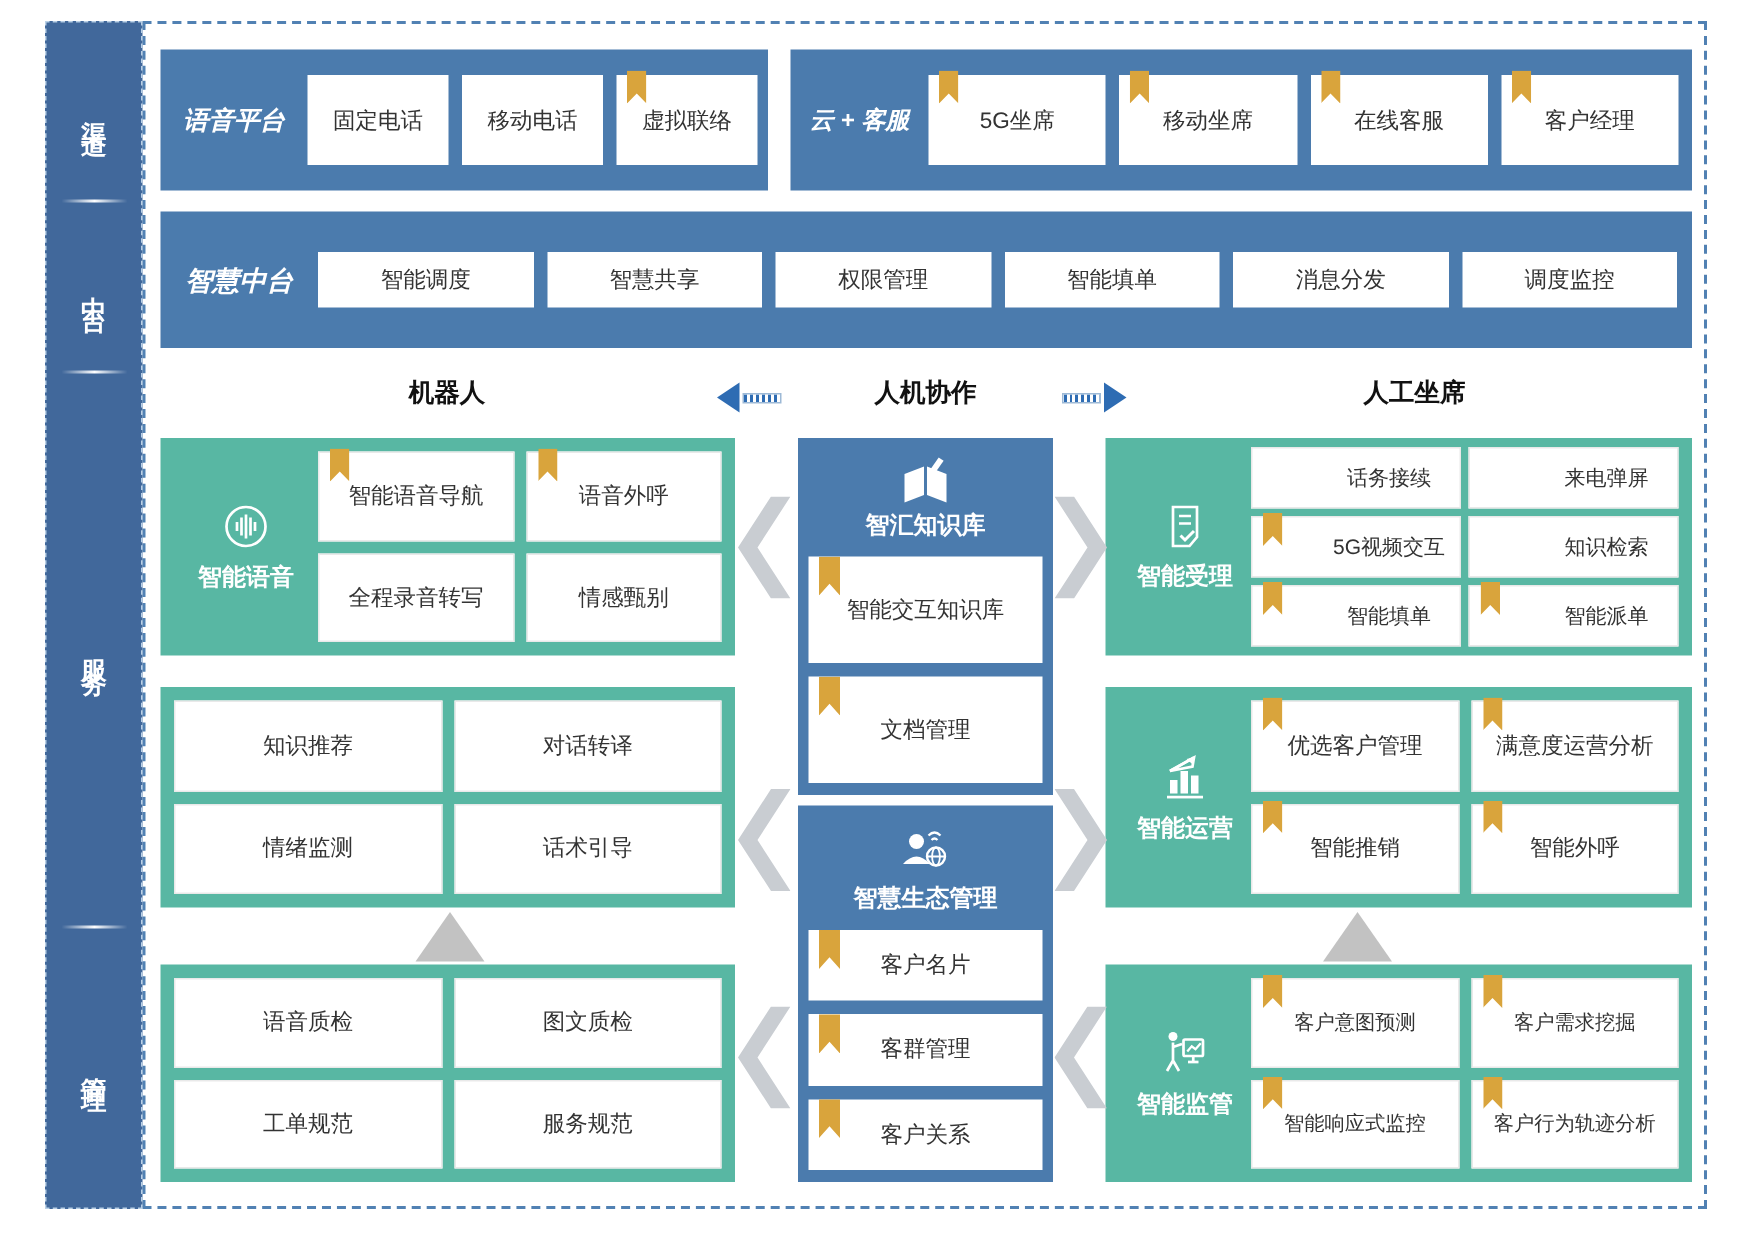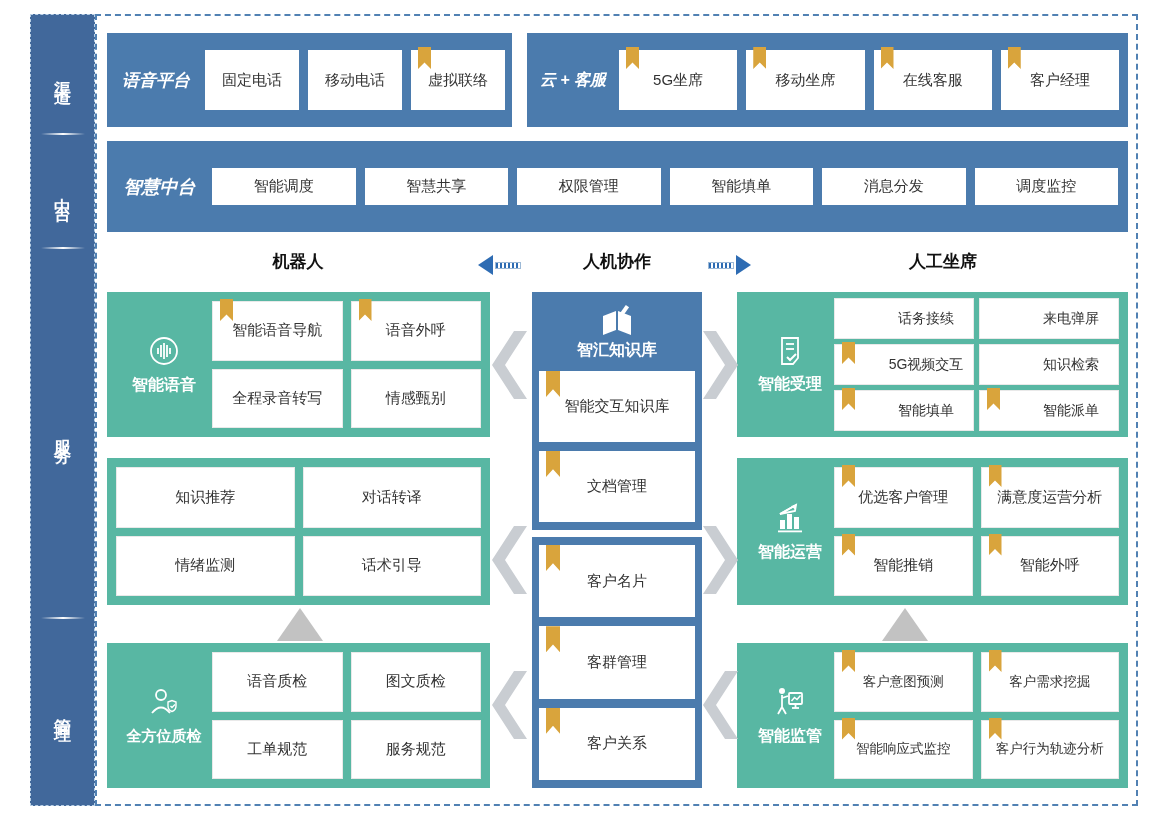--- a/index.html
+++ b/index.html
@@ -257,31 +257,20 @@
     <span class="item-text">情绪监测</span>
   </div>
         <div class="item-box">
 
     <span class="item-text">话术引导</span>
   </div>
       </div>
   </div>
 
   <div class="svc-block b-quality">
-    <div class="svc-label-col">
-      <span class="icon-wrap">
-        <svg width="36" height="36" viewBox="0 0 36 36" fill="none" stroke="#fff" stroke-width="1.8">
-          <circle cx="15" cy="10" r="5"></circle>
-          <path d="M6 28 q9 -11 18 0"></path>
-          <path d="M22 17 l4 -1.5 l4 1.5 v4 q0 4 -4 5.5 q-4 -1.5 -4 -5.5 z" stroke-width="1.4"></path>
-          <path d="M24.5 21 l1.5 1.5 l3 -3" stroke-width="1.4"></path>
-        </svg>
-      </span>
-      <span class="svc-label" style="font-size:15px;">全方位质检</span>
-    </div>
     <div class="svc-items">
         <div class="item-box">
 
     <span class="item-text">语音质检</span>
   </div>
         <div class="item-box">
 
     <span class="item-text">图文质检</span>
   </div>
         <div class="item-box">
@@ -312,20 +301,34 @@
     <span class="item-text">智能交互知识库</span>
   </div>
         <div class="item-box">
     <span class="bookmark"></span>
     <span class="item-text">文档管理</span>
   </div>
       </div>
   </div>
 
   <div class="mid-block m-eco">
+    <div class="mid-head">
+      <span class="icon-wrap">
+        <svg width="40" height="38" viewBox="0 0 40 38" fill="none" stroke="#fff" stroke-width="1.8">
+          <circle cx="14" cy="12" r="5" fill="#fff" stroke="none"></circle>
+          <path d="M5 27 q9 -10 18 0 z" fill="#fff" stroke="none"></path>
+          <path d="M22 8 q4 -4 8 0" stroke-width="1.5"></path>
+          <path d="M24 11 q2 -2 4 0" stroke-width="1.5"></path>
+          <circle cx="27" cy="22" r="6" stroke-width="1.6"></circle>
+          <line x1="21" y1="22" x2="33" y2="22" stroke-width="1.2"></line>
+          <ellipse cx="27" cy="22" rx="2.6" ry="6" stroke-width="1.2"></ellipse>
+        </svg>
+      </span>
+      <span class="svc-label">智慧生态管理</span>
+    </div>
     <div class="mid-items">
         <div class="item-box">
     <span class="bookmark"></span>
     <span class="item-text">客户名片</span>
   </div>
         <div class="item-box">
     <span class="bookmark"></span>
     <span class="item-text">客群管理</span>
   </div>
         <div class="item-box">

